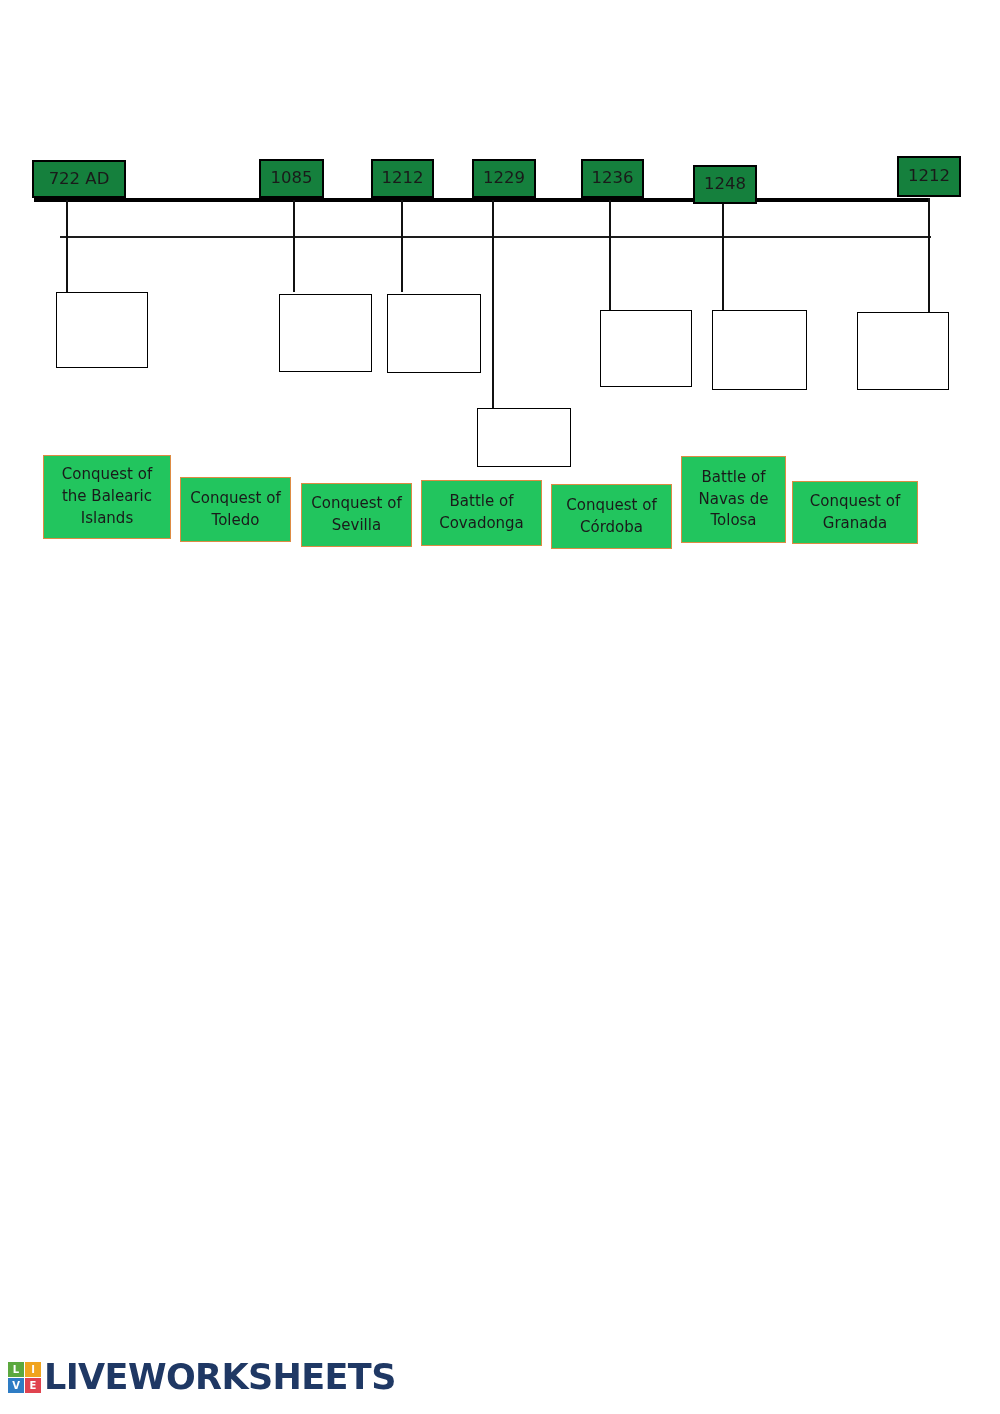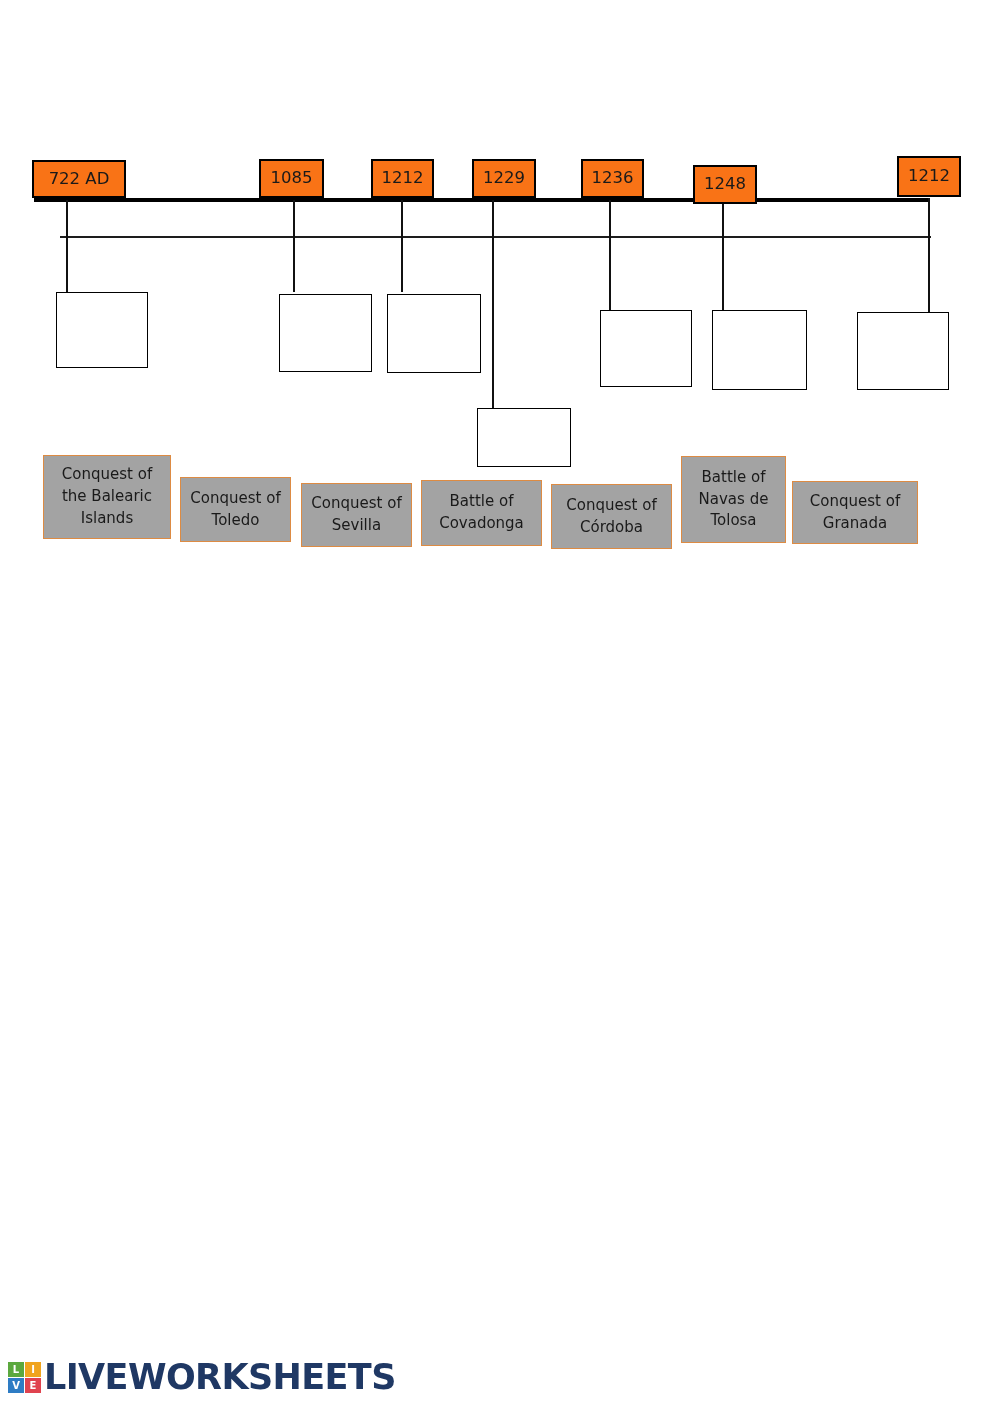--- a/index.html
+++ b/index.html
@@ -50,21 +50,21 @@
     top: 236px;
     width: 871px;
     height: 1.6px;
     background: #1d1d1d;
   }
 
   
   .date-box {
     position: absolute;
     box-sizing: border-box;
-    background: #f97316;
+    background: #15803d;
     border: 2px solid #000000;
     display: flex;
     align-items: center;
     justify-content: center;
     font-size: 16.5px;
     color: #1a1a1a;
     line-height: 1;
     z-index: 5;
   }
 
@@ -82,21 +82,21 @@
     box-sizing: border-box;
     background: #ffffff;
     border: 1.6px solid #000000;
     z-index: 4;
   }
 
   
   .answer-tile {
     position: absolute;
     box-sizing: border-box;
-    background: #a3a3a3;
+    background: #22c55e;
     border: 1.8px solid #DD8B43;
     display: flex;
     align-items: center;
     justify-content: center;
     text-align: center;
     font-size: 15px;
     line-height: 1.45;
     color: #1a1a1a;
     padding: 2px 6px;
     z-index: 6;

